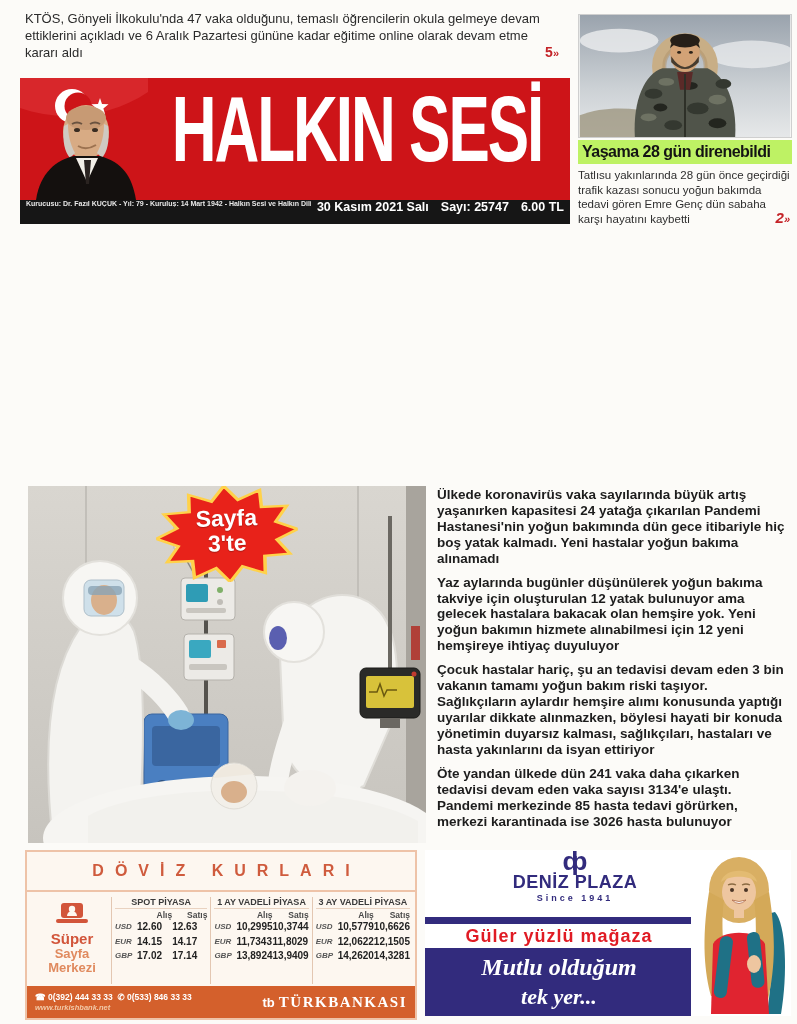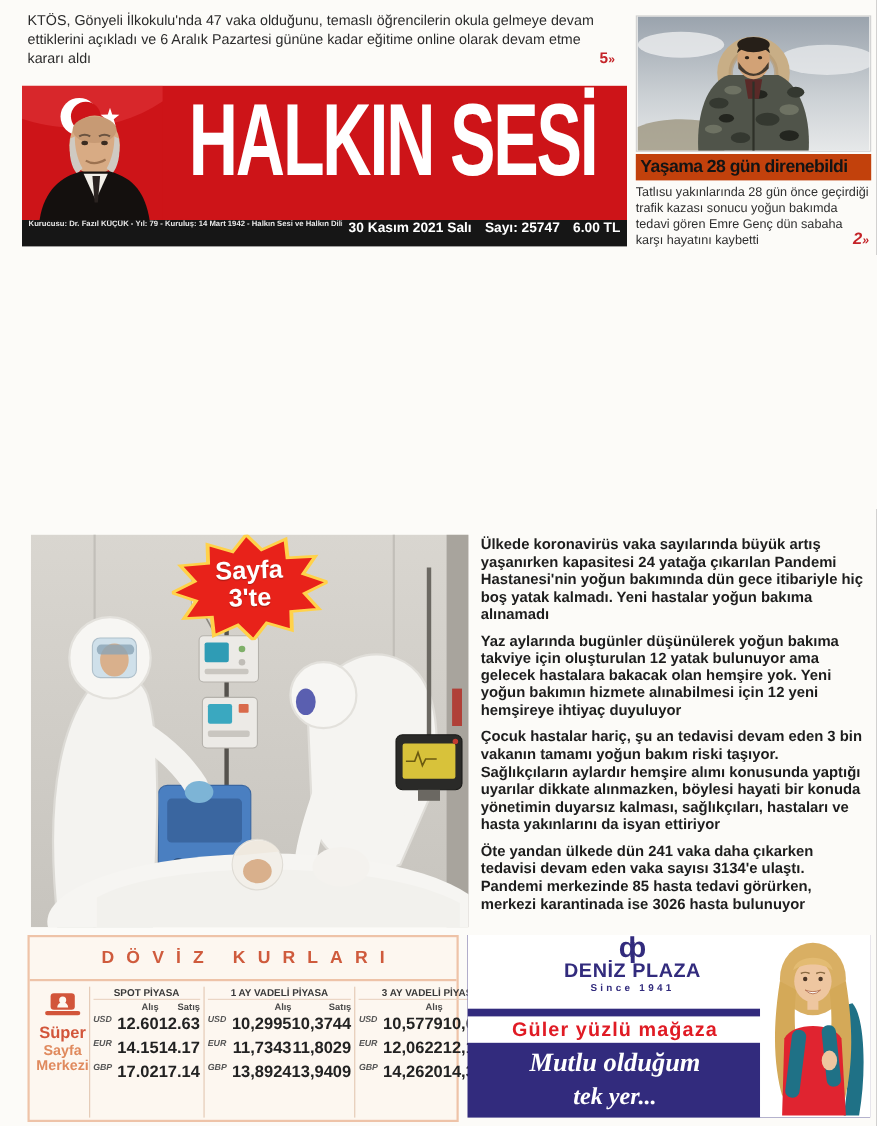--- a/index.html
+++ b/index.html
@@ -23,21 +23,21 @@
       transform:scale(1,1.5); transform-origin:50% 0; white-space:nowrap; }
   #masthead .strip { height:24px; background:#161616; color:#fff; display:flex; align-items:flex-start;
       justify-content:space-between; padding:0 6px; gap:6px; }
   #masthead .founder { font-size:7px; font-weight:bold; color:#e9e9e9; white-space:nowrap; overflow:hidden; }
   #masthead .issue-group { display:flex; gap:12px; align-items:center; white-space:nowrap; }
   #masthead .issue-group span { font-size:12.5px; font-weight:800; }
 
   
   #side-story { position:absolute; left:578px; top:14px; width:214px; }
   #side-story .photo { width:214px; height:124px; border:1px solid #cfcfcf; display:block; }
-  #side-story .band { background:#c2410c; padding:3px 4px; margin-top:2px; }
+  #side-story .band { background:#bef264; padding:3px 4px; margin-top:2px; }
   #side-story .band .hl { font-size:16px; font-weight:800; color:#141414; letter-spacing:-0.5px; white-space:nowrap; }
   #side-story .deck { position:relative; margin-top:4px; font-size:11.5px; line-height:1.28; color:#2e2e2e; padding-right:2px; }
   #side-story .pageref { position:absolute; right:2px; bottom:0; font-size:15px; font-style:italic; }
 
   
   #main-headline { position:absolute; left:0; top:229px; width:797px; text-align:center; color:#111; }
   .hl-line { font-weight:900; font-size:93px; letter-spacing:-4px; line-height:0.88; white-space:nowrap;
       transform:scale(1,1.42); transform-origin:50% 0; height:82px; }
   .hl-line.l2 { margin-top:42px; transform:scale(1.07,1.42); }
 
@@ -61,21 +61,21 @@
   #currency .provider { width:78px; padding-top:4px; text-align:center; }
   #currency .provider .p1 { font-size:15px; font-weight:800; color:#d2553a; line-height:1.05; }
   #currency .provider .p2 { font-size:13px; font-weight:bold; color:#e08a5e; line-height:1.1; }
   #currency .grp { flex:1; border-left:1px solid #e3c7b2; padding:0 3px; }
   #currency .grp .gname { font-size:9px; font-weight:800; color:#3a3a3a; text-align:center; white-space:nowrap; border-bottom:1px solid #e9d2c0; padding-bottom:1px; }
   #currency .subrow, #currency .row { display:flex; }
   #currency .subrow { margin-top:1px; }
   #currency .subrow .code { width:22px; }
   #currency .subrow span.lbl { flex:1; text-align:right; font-size:8.5px; color:#4a4a4a; font-weight:bold; }
   #currency .row .code { width:22px; font-size:8px; font-style:italic; font-weight:800; color:#555; padding-top:2px; }
-  #currency .row .val { flex:1; text-align:right; font-size:15px; font-weight:800; color:#222; line-height:1.45; }
+  #currency .row .val { flex:1; font-size:10px; font-weight:800; color:#222; line-height:1.45; }
   #currency .bar { height:32px; background:#d4602c; display:flex; align-items:center; justify-content:space-between; padding:0 8px; }
   #currency .bar .phones { color:#fff; font-size:8.5px; font-weight:bold; line-height:1.3; }
   #currency .bar .site { font-size:7.5px; font-style:italic; color:#f2c9a8; font-weight:bold; }
   #currency .bank { color:#fff; display:flex; align-items:baseline; gap:4px; }
   #currency .bank .tb { font-weight:900; font-size:13px; }
   #currency .bank .bname { font-family:"Liberation Serif", serif; font-weight:bold; font-size:15px; letter-spacing:1.5px; }
 
   
   #ad { position:absolute; left:425px; top:850px; width:366px; height:166px; background:#322b7d; overflow:hidden; }
   #ad .topband { position:absolute; left:0; top:0; width:366px; height:67px; background:#fff; }
@@ -353,20 +353,30 @@
             <span class="val">12,0622</span>
             <span class="val">12,1505</span>
           </div>
         <div class="row">
             <span class="code">GBP</span>
             <span class="val">14,2620</span>
             <span class="val">14,3281</span>
           </div>
       </div>
     </div>
+    <div class="bar">
+      <div class="phones">
+        <div><span>☎</span> <span>0(392) 444 33 33</span>&nbsp;&nbsp;<span>✆</span> <span>0(533) 846 33 33</span></div>
+        <div class="site">www.turkishbank.net</div>
+      </div>
+      <div class="bank">
+        <span class="tb">tb</span>
+        <span class="bname">TÜRKBANKASI</span>
+      </div>
+    </div>
   </div>
 
   <div id="ad">
     <div class="topband"></div>
     <div class="girlcol">
       <svg width="100" height="166" viewBox="0 0 100 166">
         <rect width="100" height="166" fill="#fff"></rect>
         <path d="M84,62 C95,74 97,124 90,164 L76,164 C83,120 81,82 76,64 Z" fill="#1f7186"></path>
         <ellipse cx="48" cy="40" rx="30" ry="33" fill="#d9af63"></ellipse>
         <path d="M18,42 C10,92 14,124 20,146 L40,146 C31,104 30,70 33,50 Z" fill="#d4a958"></path>

